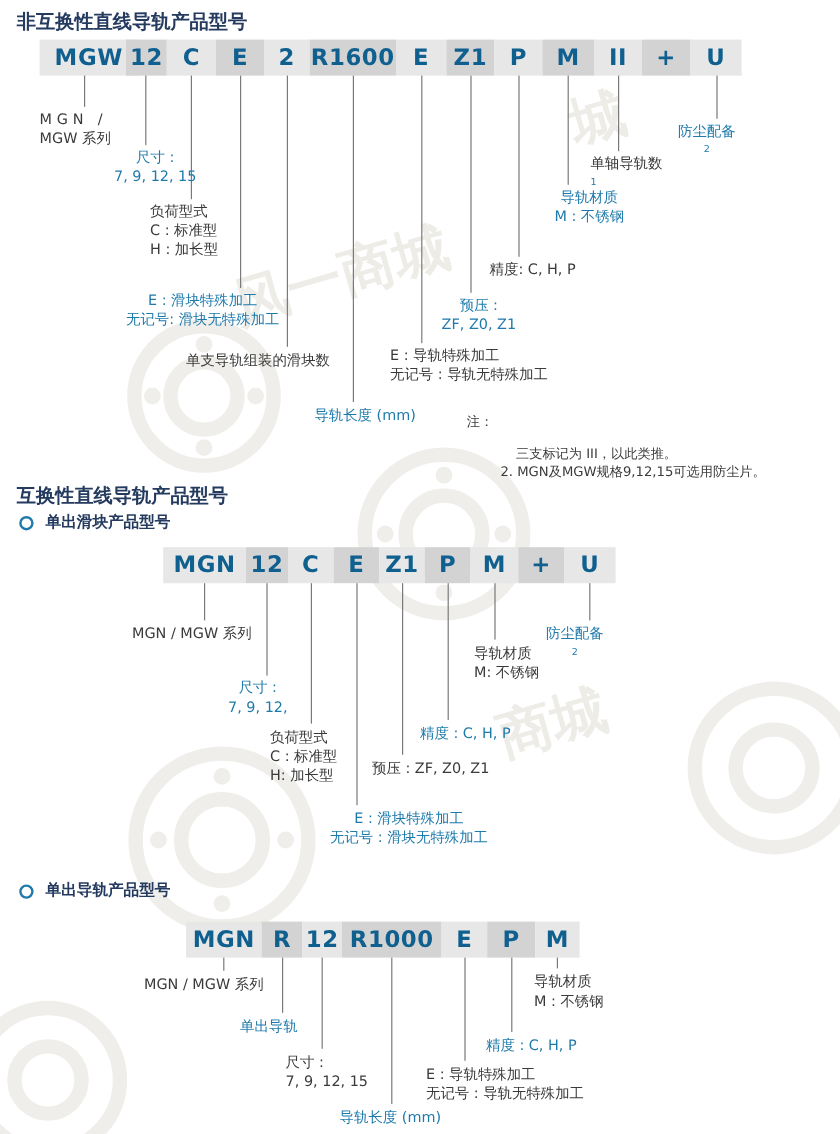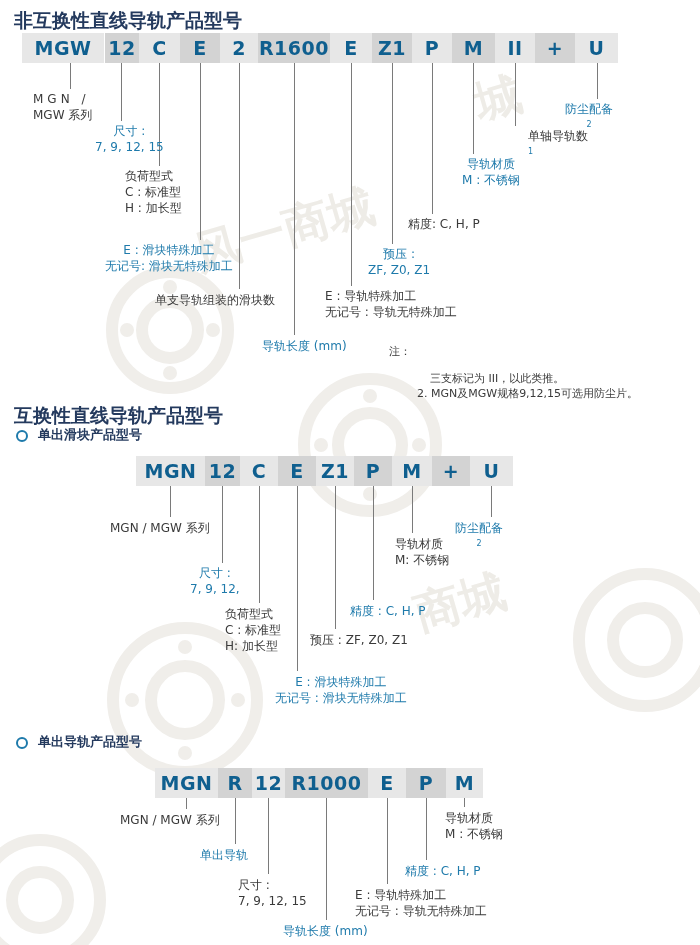--- a/index.html
+++ b/index.html
@@ -1,19 +1,19 @@
 <!DOCTYPE html>
 <html><head>
 <meta charset="utf-8">
 <style>
   html,body{margin:0;padding:0;background:#fff;}
   .page{position:relative;width:700px;height:945px;background:#ffffff;
         font-family:"DejaVu Sans",sans-serif;overflow:hidden;}
   .wm{position:absolute;left:0;top:0;pointer-events:none;}
-  .sec-title{position:absolute;font-size:19px;font-weight:bold;color:#243a5e;white-space:nowrap;}
+  .sec-title{position:absolute;font-size:16px;font-weight:bold;color:#243a5e;white-space:nowrap;}
   .bullet{position:absolute;width:8px;height:8px;border:2.5px solid #1e7aab;border-radius:50%;}
   .bullet-label{position:absolute;font-size:13px;font-weight:bold;color:#243a5e;white-space:nowrap;}
   .row{position:absolute;height:30px;}
   .seg{position:absolute;top:0;height:30px;display:flex;align-items:center;justify-content:center;
        font-weight:bold;font-size:19px;color:#0f5f8f;letter-spacing:.5px;}
   .seg:nth-child(odd){background:#e7e7e7;}
   .seg:nth-child(even){background:#d3d3d3;}
   .vline{position:absolute;width:1px;background:#7a7a7a;}
   .lbl{position:absolute;font-size:12px;line-height:16px;white-space:nowrap;}
   .lbl span{display:block;}
@@ -60,21 +60,21 @@
     <g fill="#eeece7" font-size="46" font-weight="bold">
       <text x="200" y="270" transform="rotate(-16 200 270)">风一商城</text>
       <text x="420" y="630" transform="rotate(-16 420 630)">商城</text>
       <text x="480" y="120" transform="rotate(-16 480 120)">城</text>
     </g>
   </svg>
 
   <div class="sec-title" style="left:14px;top:8px">非互换性直线导轨产品型号</div>
 
   <div class="row" style="left:0;top:33px;width:700px">
-    <div class="seg" style="left:22px;width:82px">MGW</div>
+    <div class="seg" style="left:33px;width:82px">MGW</div>
     <div class="seg" style="left:105px;width:34px">12</div>
     <div class="seg" style="left:139px;width:41px">C</div>
     <div class="seg" style="left:180px;width:40px">E</div>
     <div class="seg" style="left:220px;width:38px">2</div>
     <div class="seg" style="left:258px;width:72px">R1600</div>
     <div class="seg" style="left:330px;width:42px">E</div>
     <div class="seg" style="left:372px;width:40px">Z1</div>
     <div class="seg" style="left:412px;width:40px">P</div>
     <div class="seg" style="left:452px;width:43px">M</div>
     <div class="seg" style="left:495px;width:40px">II</div>
@@ -126,21 +126,21 @@
     <span>预压 :</span>
     <span>ZF, Z0, Z1</span>
   </div>
   <div class="lbl dark" style="left:408px;top:216px">
     <span>精度: C, H, P</span>
   </div>
   <div class="lbl blue" style="left:462px;top:156px">
     <span>导轨材质</span>
     <span>M : 不锈钢</span>
   </div>
-  <div class="lbl dark" style="left:528px;top:128px">
+  <div class="lbl dark" style="left:492px;top:128px">
     <span><span>单轴导轨数</span> <sup class="sup">1</sup></span>
   </div>
   <div class="lbl blue" style="left:565px;top:101px">
     <span><span>防尘配备</span> <sup class="sup">2</sup></span>
   </div>
 
   <div class="note">
     <span class="pfx">注：</span>
     <span>
       <span style="display:block" class="l2">三支标记为 III，以此类推。</span>

